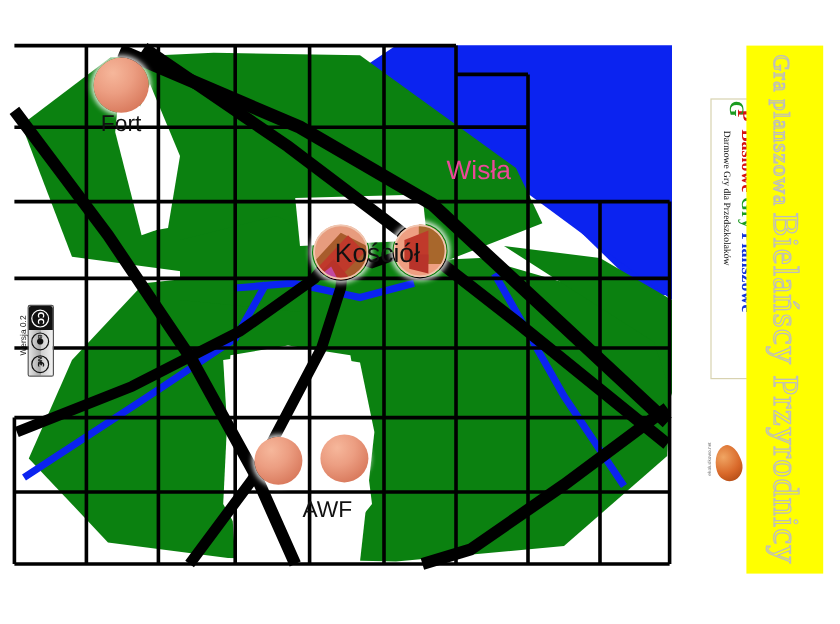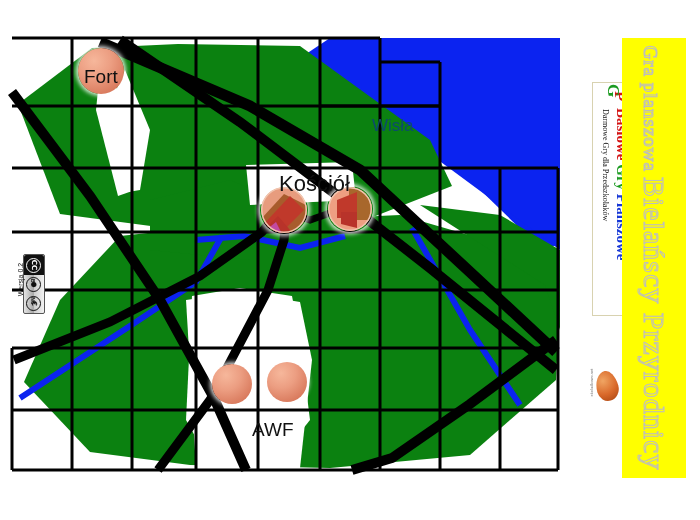--- a/index.html
+++ b/index.html
@@ -129,25 +129,25 @@
   }
   #cc-tags span{width:19px;text-align:center;}
   #cc-tags .spacer{width:20px;}
   #version{
     position:absolute;left:-13px;top:24px;width:56px;
     transform:rotate(-90deg);transform-origin:center center;
     font-size:7px;color:#111;text-align:center;white-space:nowrap;
   }
 
   
-  .map-label{position:absolute;font-family:"Liberation Sans", sans-serif;color:#111;}
+  .map-label{position:absolute;font-family:"Liberation Sans", sans-serif;color:#111;margin-top:27px;}
   #lbl-fort{left:84px;top:66px;font-size:19px;}
   #lbl-kosciol{left:279px;top:171px;font-size:22px;}
-  #lbl-awf{left:252px;top:419px;font-size:19px;}
-  #lbl-wisla{left:372px;top:116px;font-size:17px;color:#0c4a6e;}
+  #lbl-awf{left:252px;top:388px;font-size:19px;}
+  #lbl-wisla{left:372px;top:102px;font-size:22px;color:#ec4899;}
 
   
   .token{
     position:absolute;border-radius:50%;
     box-shadow:0 0 4px 2px rgba(255,255,255,0.85);
   }
   .token.plain{
     background:radial-gradient(circle at 35% 28%, #f6b79b 0%, #ec9e82 38%, #d97a5d 78%, #c96a50 100%);
   }
 </style>

